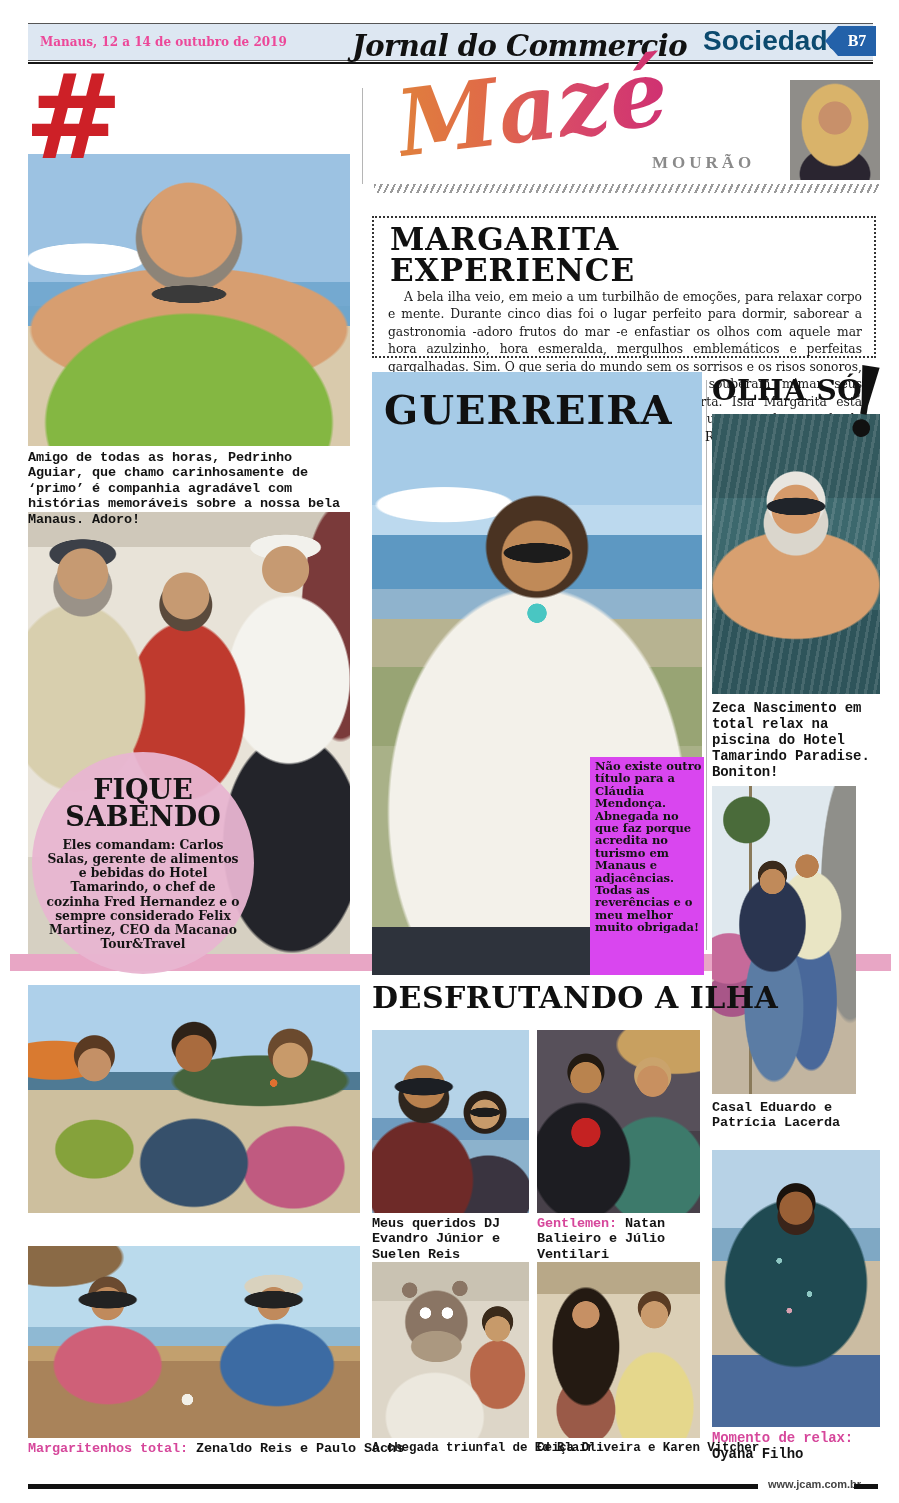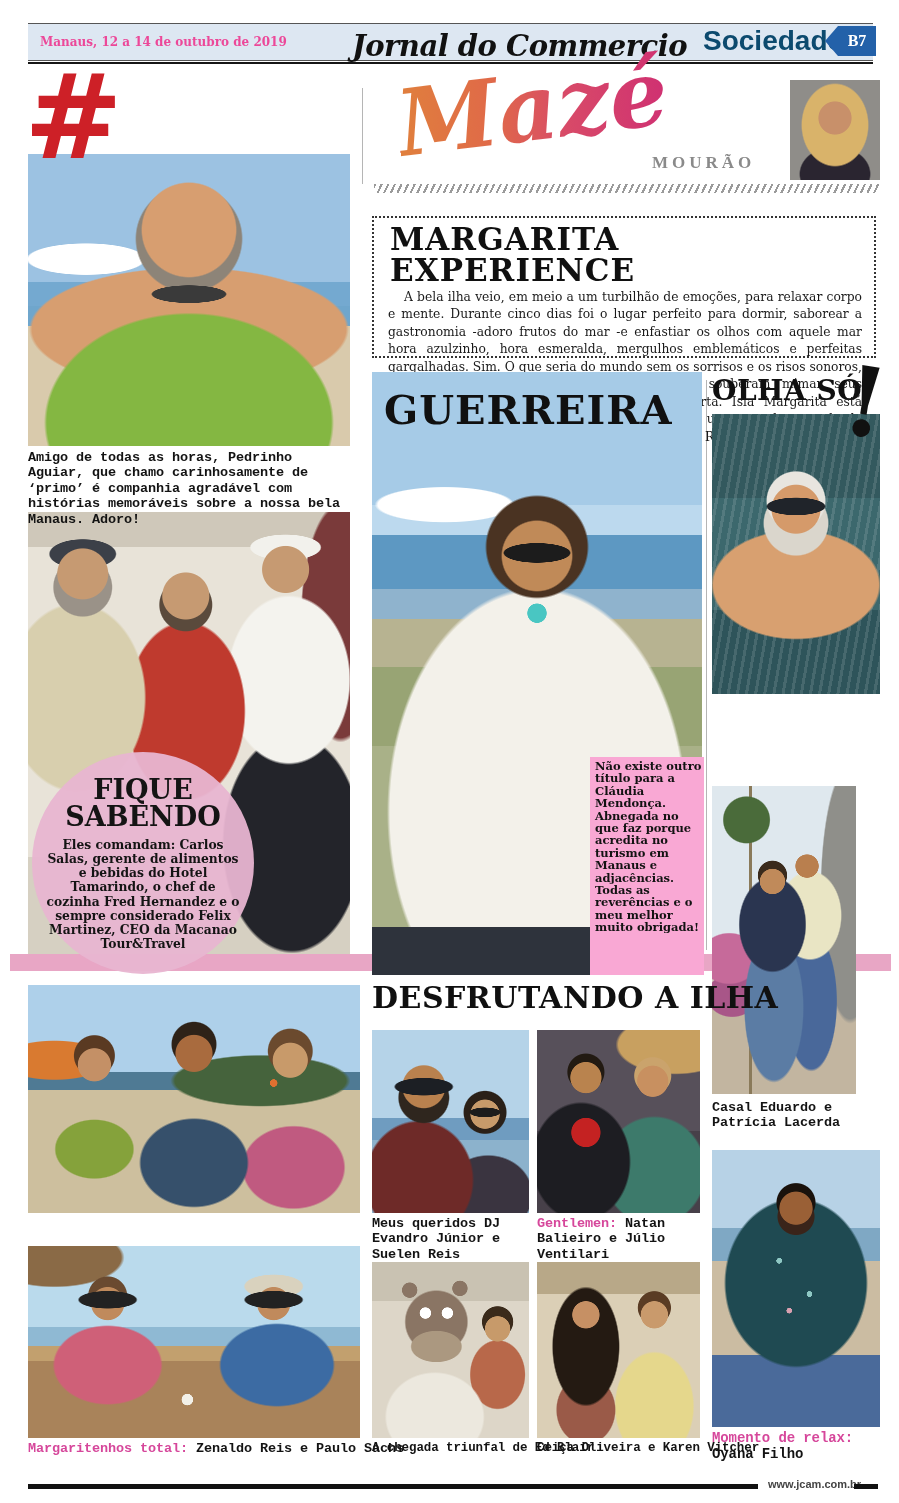--- a/index.html
+++ b/index.html
@@ -52,21 +52,21 @@
   .bang{position:absolute;left:844px;top:360px;font-size:96px;line-height:0.9;font-weight:bold;
         font-family:"DejaVu Serif",serif;color:#111;transform:rotate(9deg);z-index:6;}
   .desfrutando{position:absolute;left:372px;top:980px;font-size:30px;letter-spacing:0.5px;z-index:4;}
   
   .fique{position:absolute;left:32px;top:752px;width:222px;height:222px;border-radius:50%;
         background:rgba(232,181,209,0.95);z-index:5;text-align:center;box-sizing:border-box;
         padding-top:24px;}
   .fique .t{font-size:27px;line-height:1.0;font-weight:bold;color:#141414;}
   .fique .b{margin:8px 10px 0 10px;font-size:12.3px;line-height:1.15;font-weight:bold;color:#141414;}
   
-  .claudia{position:absolute;left:590px;top:757px;width:114px;height:218px;background:#f9a8d4;
+  .claudia{position:absolute;left:590px;top:757px;width:114px;height:218px;background:#d946ef;
         z-index:5;font-weight:bold;font-size:11.5px;line-height:1.08;color:#131313;
         padding:3px 0 0 5px;box-sizing:border-box;}
   .pinkband{position:absolute;left:10px;top:954px;width:881px;height:17px;background:#e8a6c5;z-index:1;}
   .vdiv{position:absolute;width:1px;background:#b5b5b5;z-index:1;}
   
   .fbar{position:absolute;top:1484px;height:5px;background:#111;z-index:3;}
   .furl{position:absolute;left:768px;top:1478px;font-family:"Liberation Sans",sans-serif;
         font-weight:bold;font-size:11px;color:#444;z-index:3;}
 </style>
 </head>
@@ -147,20 +147,21 @@
   <div class="olhaso slab">OLHA SÓ</div>
   <div class="bang">!</div>
   <div class="photo" style="left:712px;top:414px;width:168px;height:280px;background:
     radial-gradient(30px 9px at 50% 33%,#20242a 0 95%,transparent 100%),
     radial-gradient(circle 25px at 50% 34%,#d59a6a 0 96%,transparent 100%),
     radial-gradient(circle 30px at 50% 31%,#e8e5df 0 96%,transparent 100%),
     radial-gradient(circle 33px at 50% 39%,#dad6cc 0 96%,transparent 100%),
     radial-gradient(85px 55px at 50% 61%,#d8a070 0 97%,transparent 100%),
     repeating-linear-gradient(100deg,rgba(255,255,255,.12) 0 3px,rgba(0,0,0,0) 3px 9px),
     linear-gradient(180deg,#33595e 0 30%,#3c686d 30% 70%,#2e545a 70% 100%);"></div>
+  <div class="caption" style="left:712px;top:701px;width:170px;font-size:14px;">Zeca Nascimento em total relax na piscina do Hotel Tamarindo Paradise. Boniton!</div>
 
   <div class="pinkband"></div>
 
   <div class="photo" style="left:712px;top:786px;width:144px;height:308px;background:
     radial-gradient(circle 13px at 42% 31%,#c08a5a 0 95%,transparent 100%),
     radial-gradient(circle 15px at 42% 29%,#3a2a1c 0 95%,transparent 100%),
     radial-gradient(34px 48px at 42% 45%,#2a3550 0 96%,transparent 100%),
     radial-gradient(30px 75px at 43% 72%,#5b7ca4 0 96%,transparent 100%),
     radial-gradient(circle 12px at 66% 26%,#b97f4e 0 95%,transparent 100%),
     radial-gradient(32px 45px at 68% 42%,#e9e5c4 0 96%,transparent 100%),

